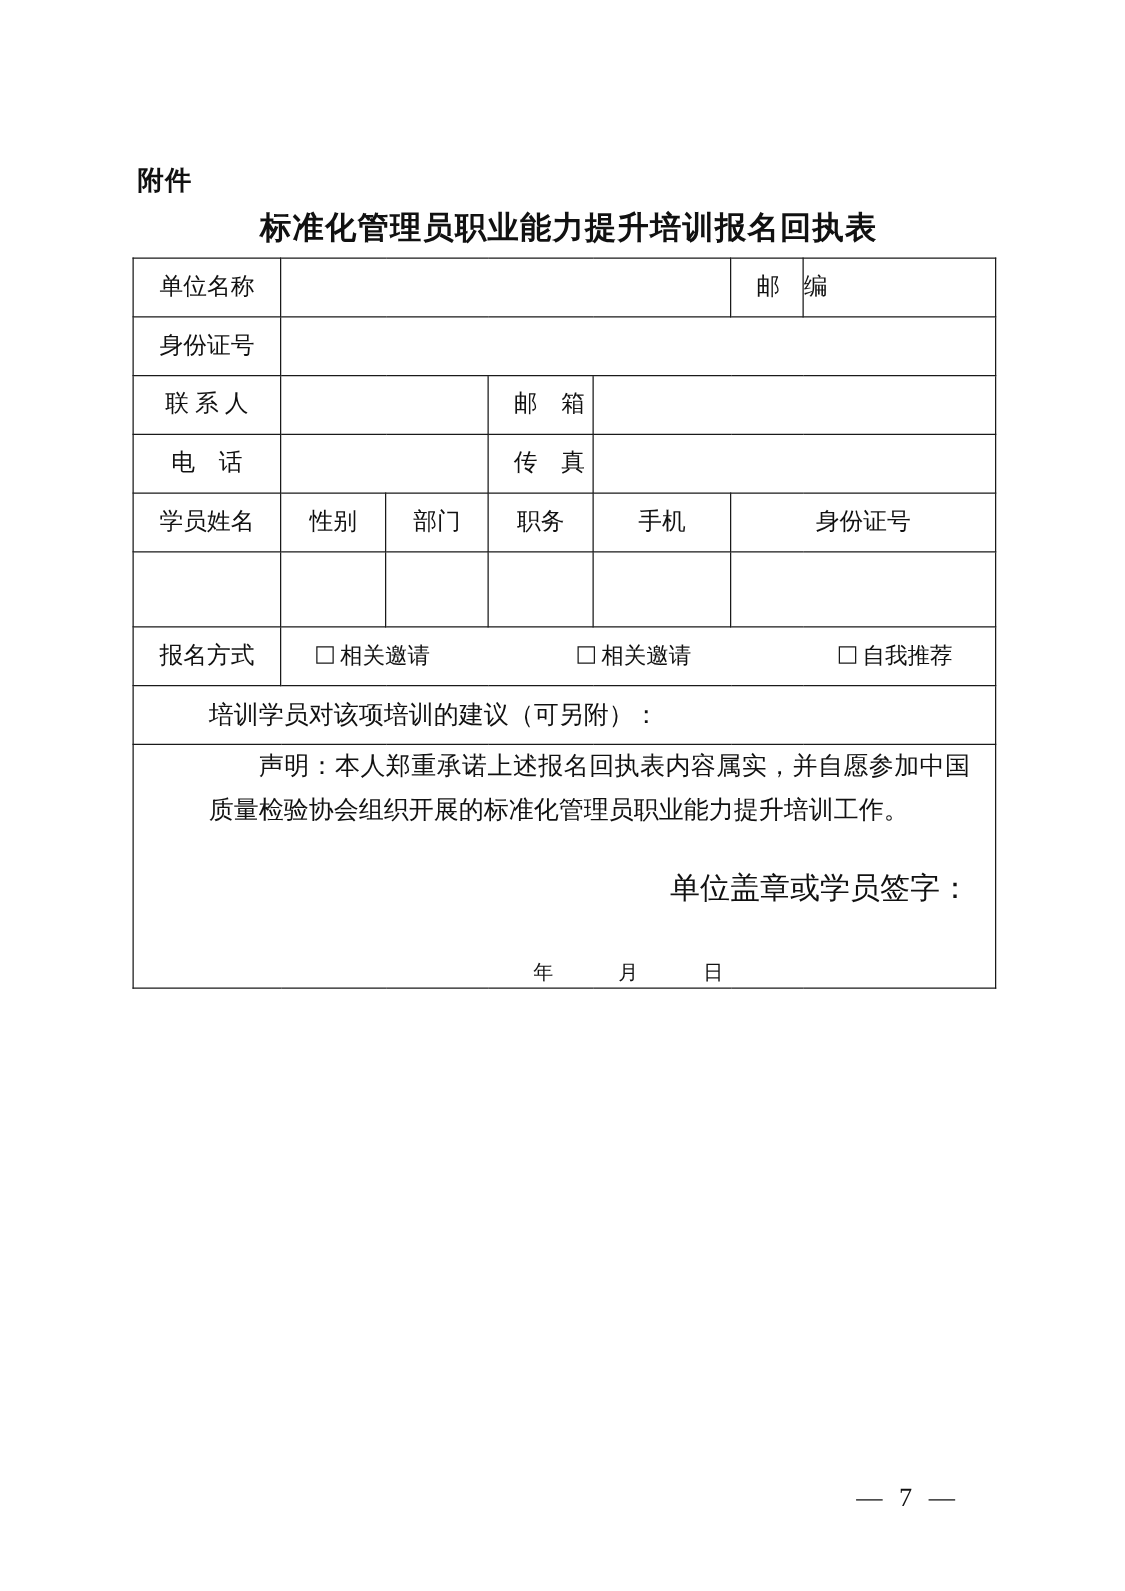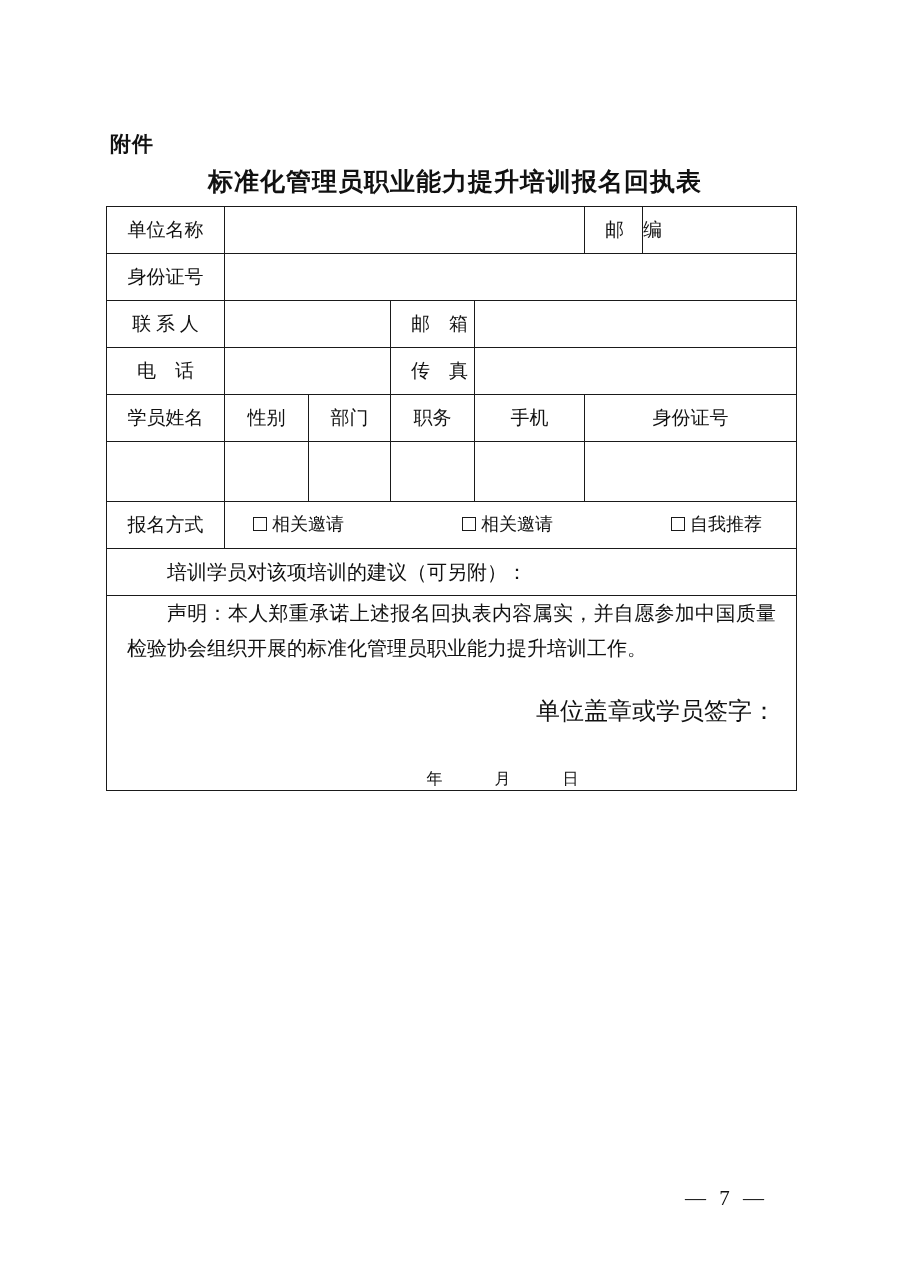--- a/index.html
+++ b/index.html
@@ -105,20 +105,21 @@
   .decl-cell {
     height: 330px;
     vertical-align: top;
     padding: 22px 24px 0 24px;
   }
   .decl-text {
     font-size: 20px;
     line-height: 1.75;
     text-indent: 2em;
     text-align: justify;
+    margin-left: 40px;
   }
   .sign-line {
     margin-top: 30px;
     font-size: 24px;
     text-align: right;
     padding-left: 30px;
   }
   .date-line {
     margin-top: 42px;
     font-size: 16px;

